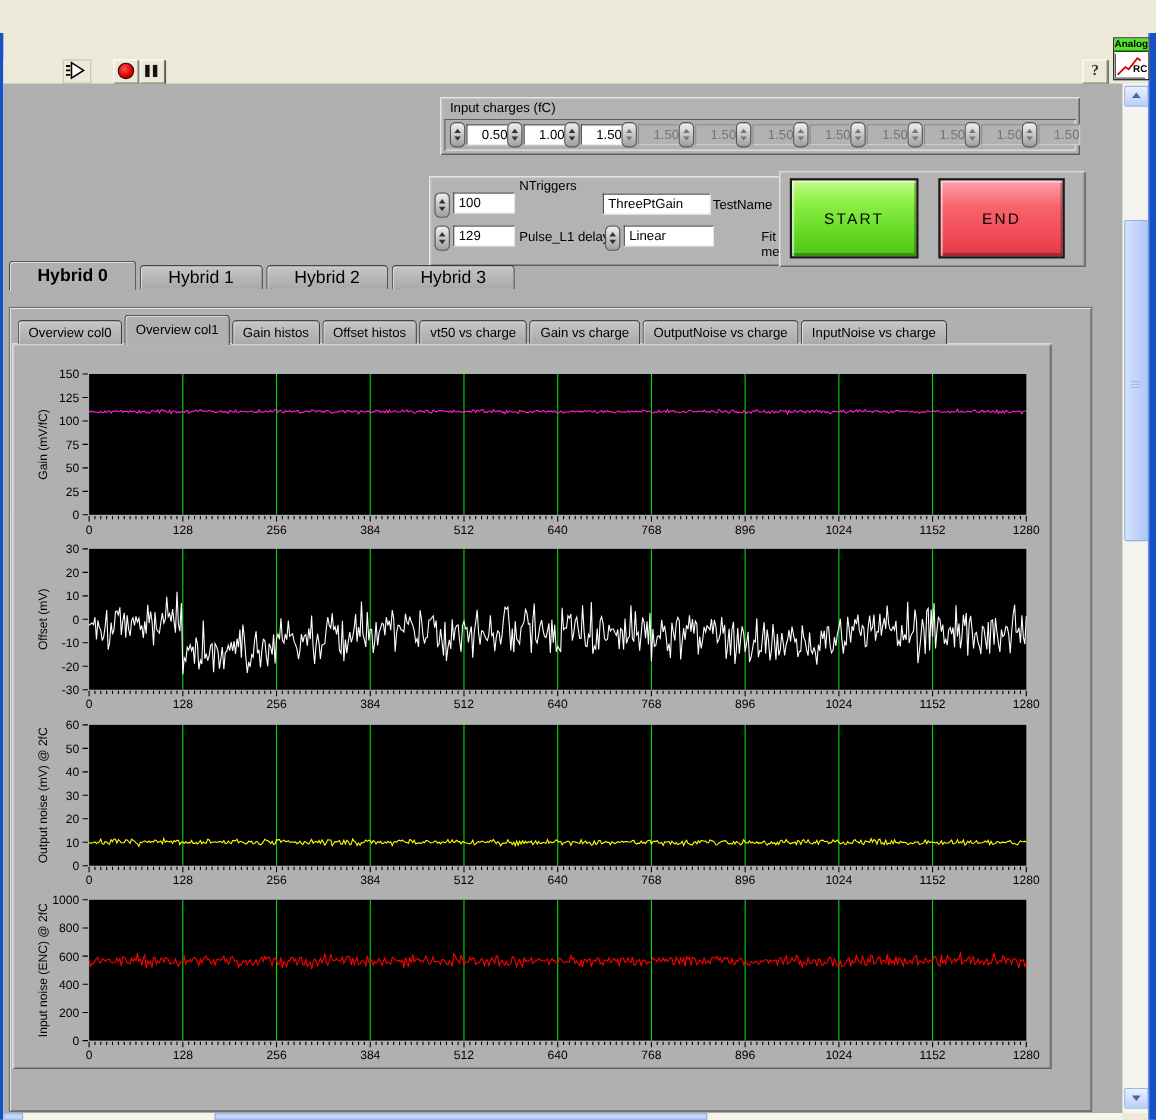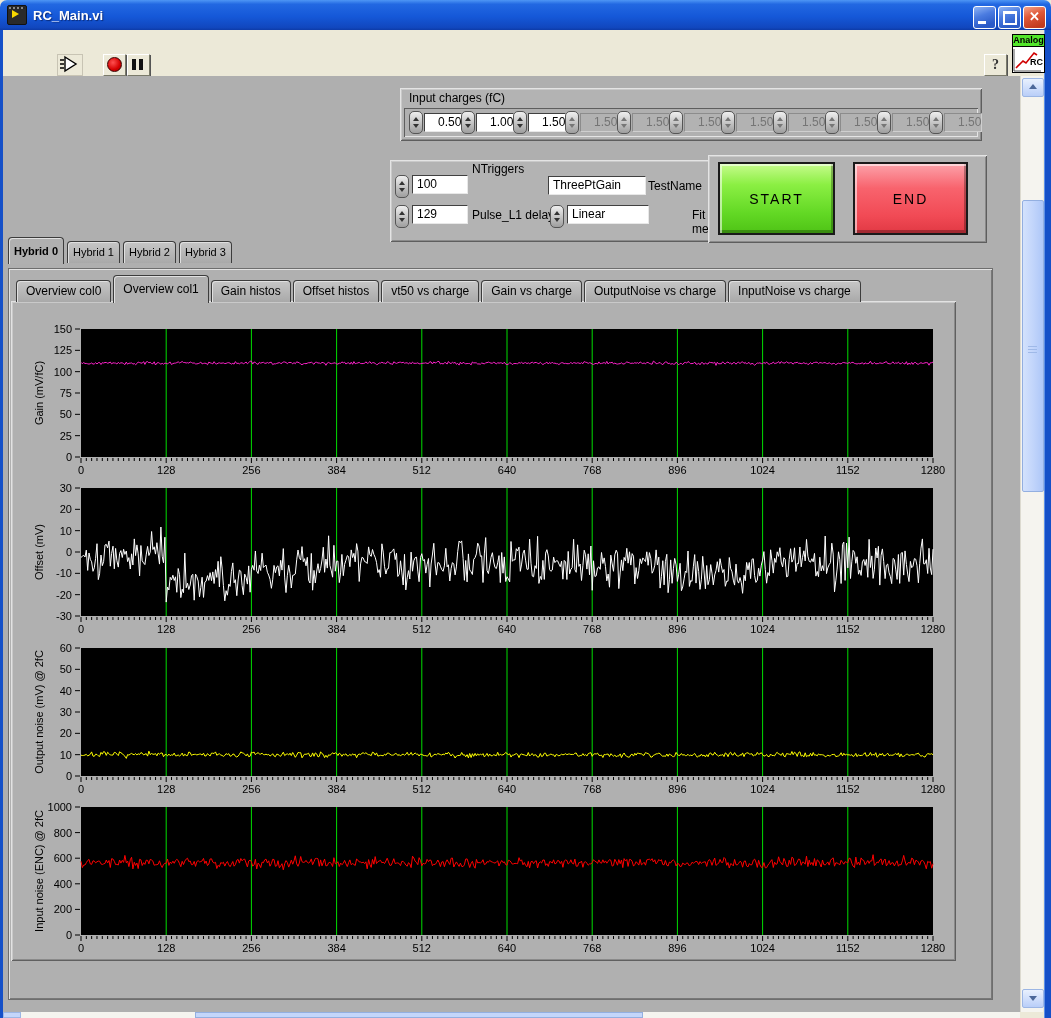--- a/index.html
+++ b/index.html
@@ -83,24 +83,24 @@
 
   .panel-actions{position:absolute;left:705px;top:79px;width:279px;height:88px;background:#B3B3B3;}
   .big-btn{position:absolute;top:7px;height:73px;border:2px solid #1A1A1A;box-sizing:border-box;
     font-size:14px;letter-spacing:2px;color:#000;display:flex;align-items:center;justify-content:center;
     box-shadow:inset 2px 2px 0 rgba(255,255,255,.55),inset -2px -3px 0 rgba(0,0,0,.28);}
   .btn-start{left:10px;width:117px;background:linear-gradient(180deg,#C6FB8C 0%,#8BEF43 30%,#62D824 72%,#4FC316 100%);}
   .btn-end{left:145px;width:115px;background:linear-gradient(180deg,#FCA2AA 0%,#F8636D 35%,#F14A55 75%,#E13944 100%);}
 
   
   .hybrid-tabs{position:absolute;left:5px;top:160px;height:27px;display:flex;align-items:flex-end;gap:3px;}
-  .htab{height:21px;padding:0 5px;font-size:11px;line-height:21px;color:#000;background:linear-gradient(#C6C6C6,#A9A9A9);
+  .htab{height:21px;padding:0 25px;font-size:16px;line-height:21px;color:#000;background:linear-gradient(#C6C6C6,#A9A9A9);
     border:1px solid #3C3C3C;border-bottom:none;border-radius:4px 4px 0 0;box-shadow:inset 1px 1px 0 #E0E0E0;}
   .htab.selected{height:26px;line-height:26px;font-weight:bold;background:#B0B0B0;margin-bottom:-1px;z-index:3;}
-  .tabpage{position:absolute;left:5px;top:192px;width:985px;height:732px;background:#B0B0B0;
+  .tabpage{position:absolute;left:5px;top:203px;width:985px;height:732px;background:#B0B0B0;
     border:1px solid #6E6E6E;box-sizing:border-box;box-shadow:inset 1px 1px 0 #E2E2E2,inset -1px -1px 0 #787878;}
   .view-tabs{position:absolute;left:7px;top:5px;height:28px;display:flex;align-items:flex-end;gap:2px;z-index:2;}
   .vtab{height:21px;padding:0 9px;font-size:12px;line-height:21px;color:#000;background:linear-gradient(#C6C6C6,#A9A9A9);
     border:1px solid #3C3C3C;border-bottom:none;border-radius:4px 4px 0 0;box-shadow:inset 1px 1px 0 #E0E0E0;}
   .vtab.selected{height:27px;line-height:27px;background:#B0B0B0;margin-bottom:-1px;}
   .innerpanel{position:absolute;left:2px;top:32px;width:945px;height:660px;background:#B0B0B0;
     box-shadow:inset 1px 1px 0 #E2E2E2,inset -1px -1px 0 #606060,inset 2px 2px 0 #C9C9C9,inset -2px -2px 0 #8A8A8A;}
   .chart-svg{position:absolute;left:20px;}
   .chart-svg text{fill:#000;font-family:"Liberation Sans",sans-serif;font-size:11px;}
 
@@ -117,35 +117,20 @@
     background:repeating-linear-gradient(180deg,#9FB9E8 0 1px,transparent 1px 3px);}
   .hscroll{position:absolute;left:3px;top:1012px;width:1017px;height:6px;background:#F5F4EF;}
   .hs-btn{position:absolute;left:0;top:0;width:18px;height:6px;background:#C4D6FA;border:1px solid #9CB6E4;box-sizing:border-box;}
   .hs-thumb{position:absolute;left:192px;top:0;width:448px;height:6px;background:#C4D6FA;border:1px solid #93AFE0;box-sizing:border-box;}
 </style>
 </head>
 <body>
 
 <div class="window">
 
-  <div class="titlebar">
-    <div class="app-icon"></div>
-    <span class="title-text">RC_Main.vi</span>
-    <div class="win-btns">
-      <div class="win-btn">
-          <div class="glyph-min"></div>
-        </div>
-      <div class="win-btn">
-          <div class="glyph-max"></div>
-        </div>
-      <div class="win-btn close">
-          <div class="glyph-close">✕</div>
-        </div>
-    </div>
-  </div>
 
   <div class="win-border-left"></div>
   <div class="win-border-right"></div>
 
 
   <div class="toolbar">
     <div class="tb-run">
       <svg width="22" height="18" viewBox="0 0 22 18">
         <path d="M2 5h4 M2 9h4 M2 13h4" stroke="#000" stroke-width="1.6" fill="none"></path>
         <polygon points="7,2 18,9 7,16" fill="#fff" stroke="#000" stroke-width="1.4"></polygon>

